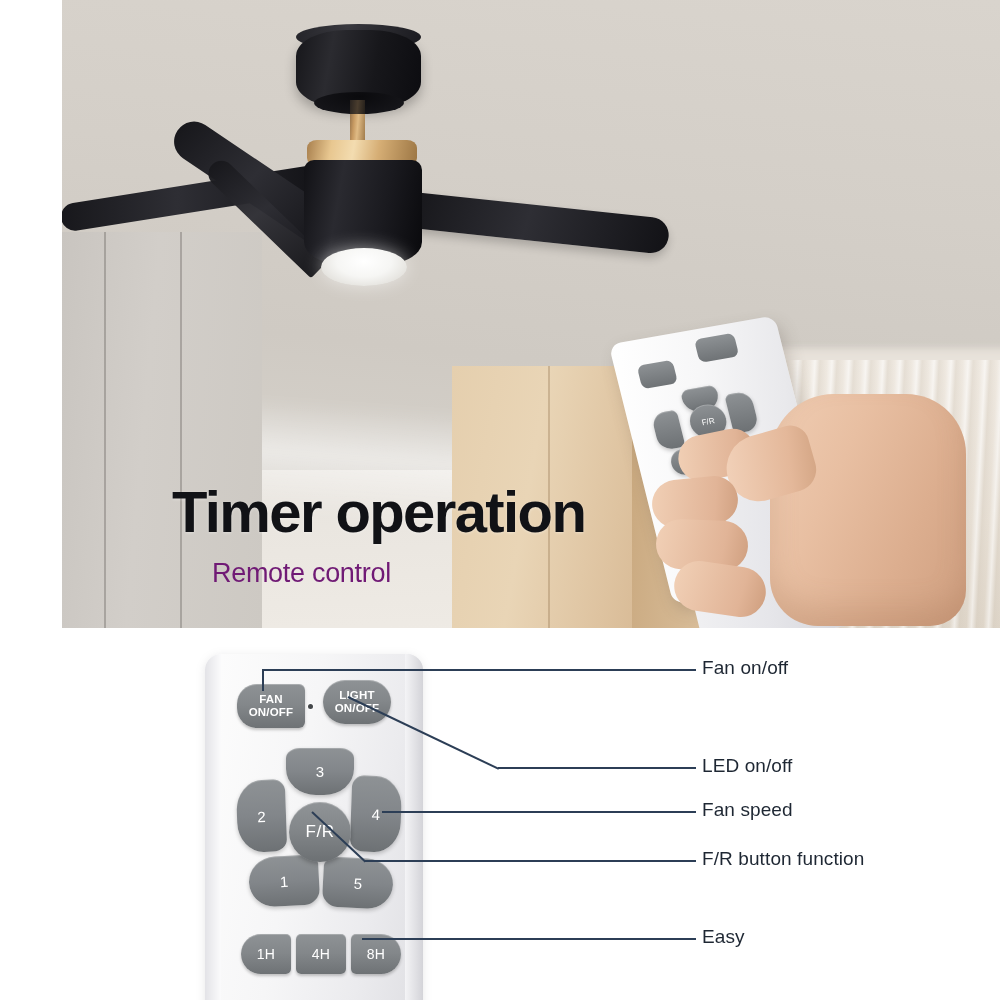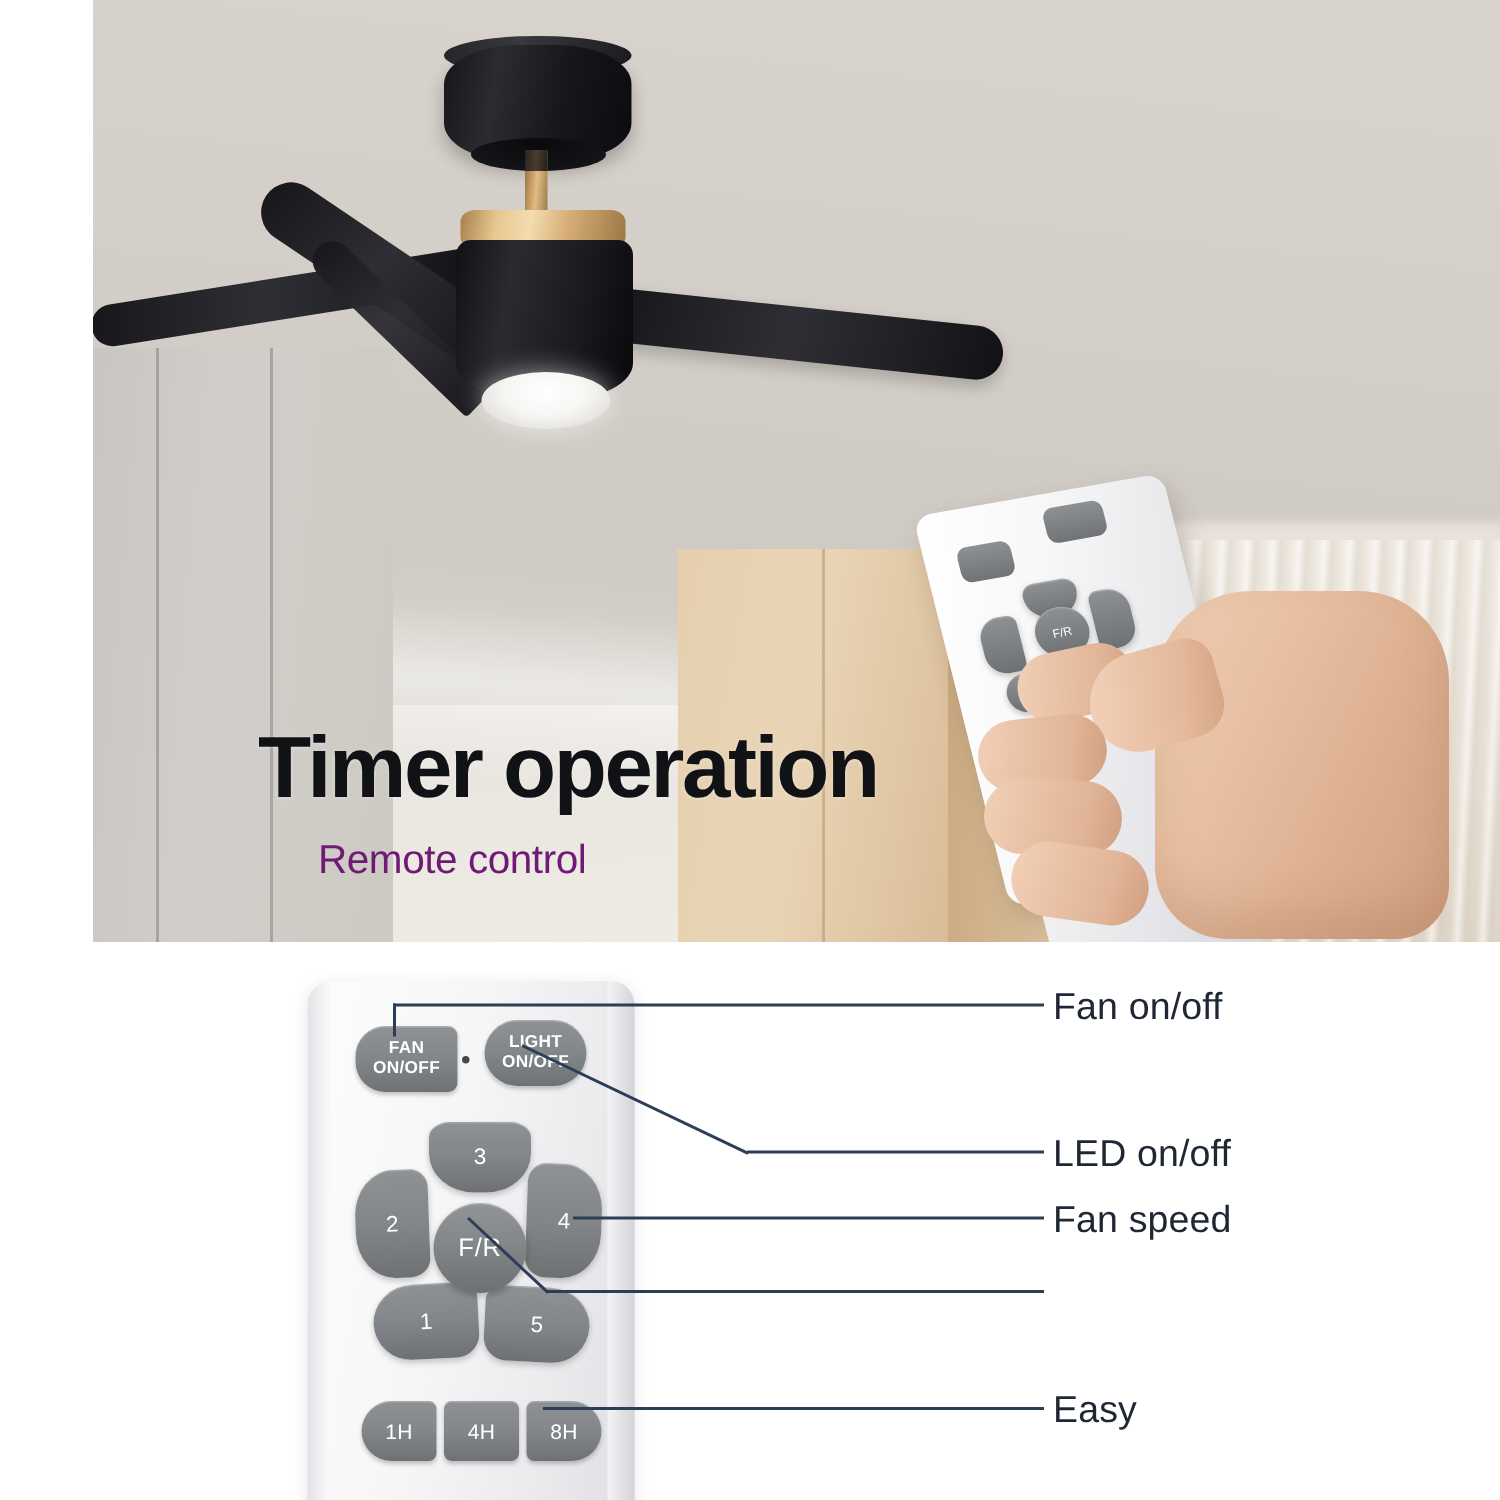--- a/index.html
+++ b/index.html
@@ -266,21 +266,21 @@
   .t2{left:55px;border-radius:5px;}
   .t3{left:110px;border-radius:5px 20px 20px 5px;}
 
   
   .lead{position:absolute;background:#2c3e56;}
   .lead-h{height:2px;}
   .lead-v{width:2px;}
   .lead-diag{position:absolute;height:2px;background:#2c3e56;transform-origin:left center;}
 
   .anno{
-    position:absolute;font-size:25px;color:#1e2733;
+    position:absolute;font-size:19px;color:#1e2733;
     letter-spacing:.1px;white-space:nowrap;
   }
 </style>
 </head>
 <body>
 
 <div class="page">
 
   <div class="hero">
     <div class="hero-bg"></div>
@@ -382,18 +382,19 @@
 
     <div class="lead-diag" style="left:348px;top:68px;width:167px;transform:rotate(25.5deg);"></div>
     <div class="lead lead-h" style="left:498px;top:139px;width:198px;"></div>
     <div class="anno" style="left:702px;top:127px;">LED on/off</div>
 
     <div class="lead lead-h" style="left:382px;top:183px;width:314px;"></div>
     <div class="anno" style="left:702px;top:171px;">Fan speed</div>
 
     <div class="lead-diag" style="left:312px;top:183px;width:73px;transform:rotate(43deg);"></div>
     <div class="lead lead-h" style="left:364px;top:232px;width:332px;"></div>
+    <div class="anno" style="left:702px;top:220px;">F/R button function</div>
 
     <div class="lead lead-h" style="left:362px;top:310px;width:334px;"></div>
     <div class="anno" style="left:702px;top:298px;">Easy</div>
 
   </div>
 </div>
 
 </body></html>

